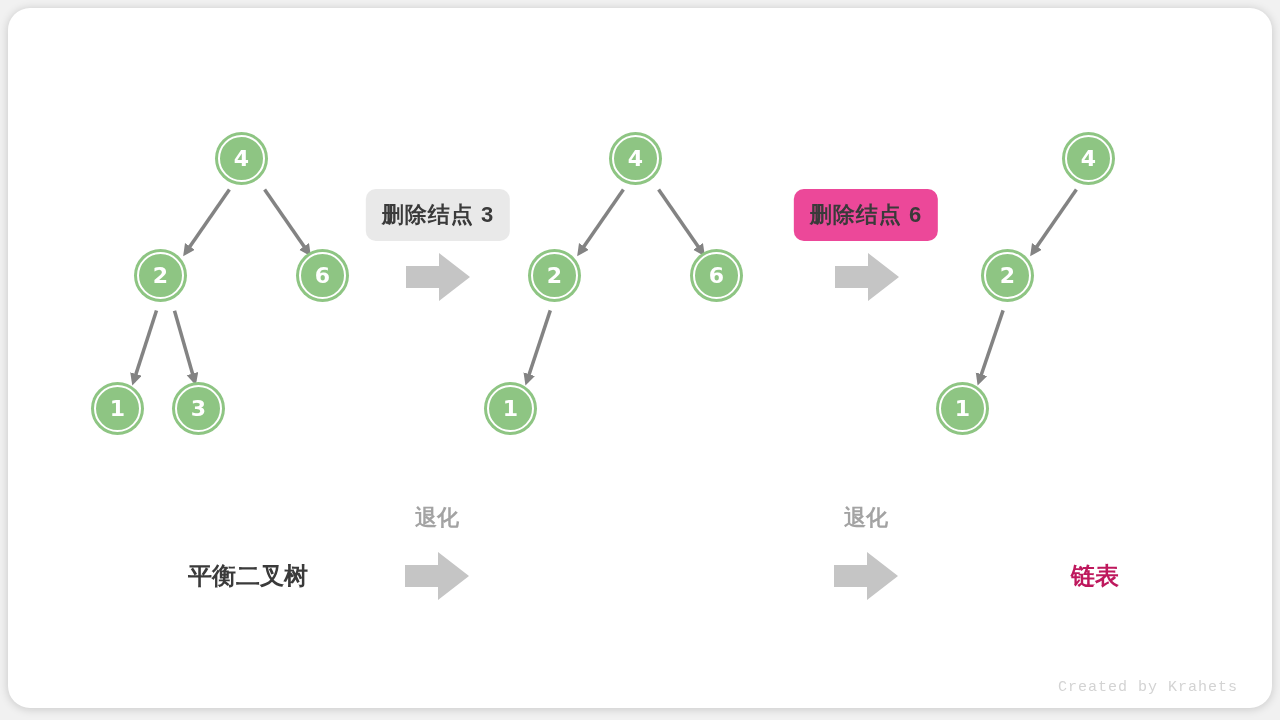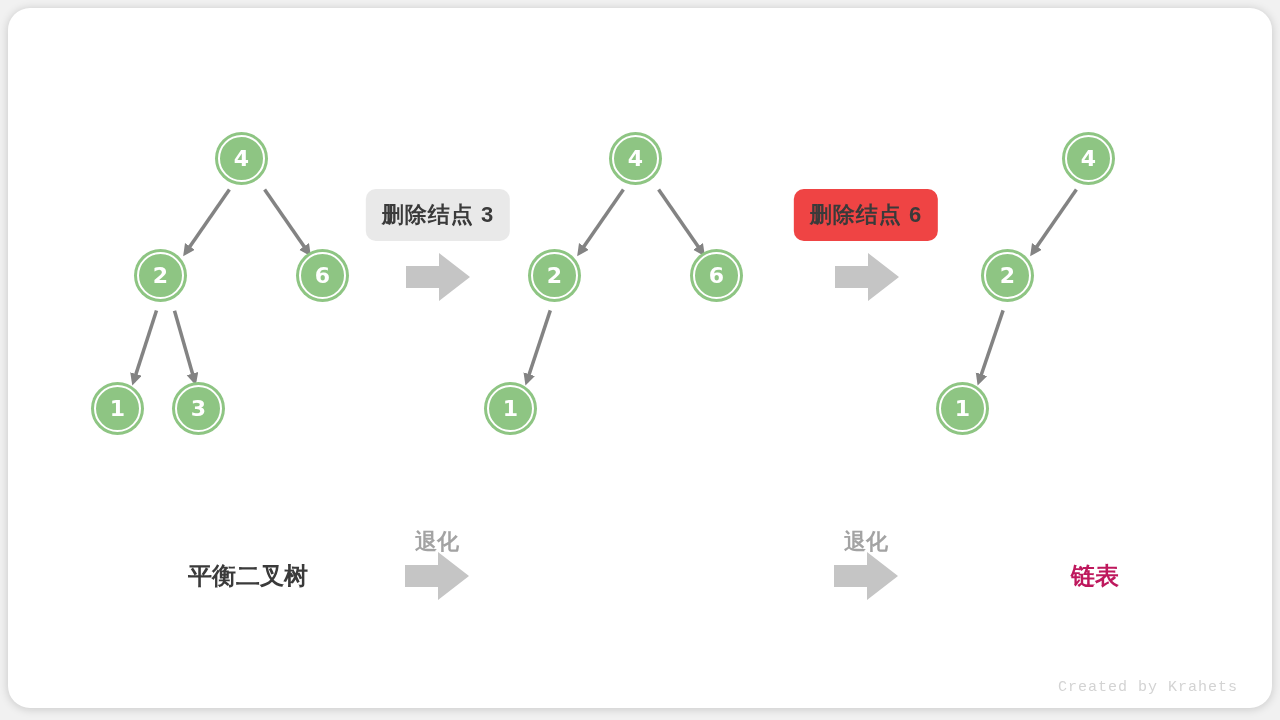--- a/index.html
+++ b/index.html
@@ -70,21 +70,20 @@
     position: absolute;
     transform: translate(-50%, -50%);
   }
   .degrade-label {
     position: absolute;
     transform: translate(-50%, -50%);
     color: #a3a3a3;
     font-weight: bold;
     font-size: 22px;
     white-space: nowrap;
-    margin-top: 24px;
   }
   .caption {
     position: absolute;
     transform: translate(-50%, -50%);
     color: #3a3a3a;
     font-weight: bold;
     font-size: 24px;
     white-space: nowrap;
   }
   .watermark {
@@ -130,21 +129,21 @@
     <div class="node" style="left: 693px; top: 252px; background: rgb(142, 197, 131); box-shadow: rgb(142, 197, 131) 0px 0px 0px 3px; color: rgb(255, 255, 255);">6</div>
     <div class="node" style="left: 487px; top: 385px; background: rgb(142, 197, 131); box-shadow: rgb(142, 197, 131) 0px 0px 0px 3px; color: rgb(255, 255, 255);">1</div>
     <div class="node" style="left: 1065px; top: 135px; background: rgb(142, 197, 131); box-shadow: rgb(142, 197, 131) 0px 0px 0px 3px; color: rgb(255, 255, 255);">4</div>
     <div class="node" style="left: 984px; top: 252px; background: rgb(142, 197, 131); box-shadow: rgb(142, 197, 131) 0px 0px 0px 3px; color: rgb(255, 255, 255);">2</div>
     <div class="node" style="left: 939px; top: 385px; background: rgb(142, 197, 131); box-shadow: rgb(142, 197, 131) 0px 0px 0px 3px; color: rgb(255, 255, 255);">1</div>
   </div>
 
 <div class="layer" id="labels-layer">
   <div class="watermark">Created by Krahets</div>
 <div class="step-label" style="left: 438px; top: 215px; background: rgb(233, 233, 233); color: rgb(58, 58, 58);">删除结点 3</div>
-    <div class="step-label" style="left: 866px; top: 215px; background: #ef4444; color: rgb(58, 58, 58);">删除结点 6</div>
+    <div class="step-label" style="left: 866px; top: 215px; background: #ec4899; color: rgb(58, 58, 58);">删除结点 6</div>
     <div class="block-arrow" style="left: 438px; top: 279px;"><svg width="64" height="52" viewBox="-32 -26 64 52">
         <polygon points="-32,-11 1,-11 1,-24 32,0 1,24 1,11 -32,11" fill="#c5c5c5"></polygon>
       </svg></div>
     <div class="block-arrow" style="left: 867px; top: 279px;"><svg width="64" height="52" viewBox="-32 -26 64 52">
         <polygon points="-32,-11 1,-11 1,-24 32,0 1,24 1,11 -32,11" fill="#c5c5c5"></polygon>
       </svg></div>
     <div class="block-arrow" style="left: 437px; top: 578px;"><svg width="64" height="52" viewBox="-32 -26 64 52">
         <polygon points="-32,-11 1,-11 1,-24 32,0 1,24 1,11 -32,11" fill="#c5c5c5"></polygon>
       </svg></div>
     <div class="block-arrow" style="left: 866px; top: 578px;"><svg width="64" height="52" viewBox="-32 -26 64 52">

